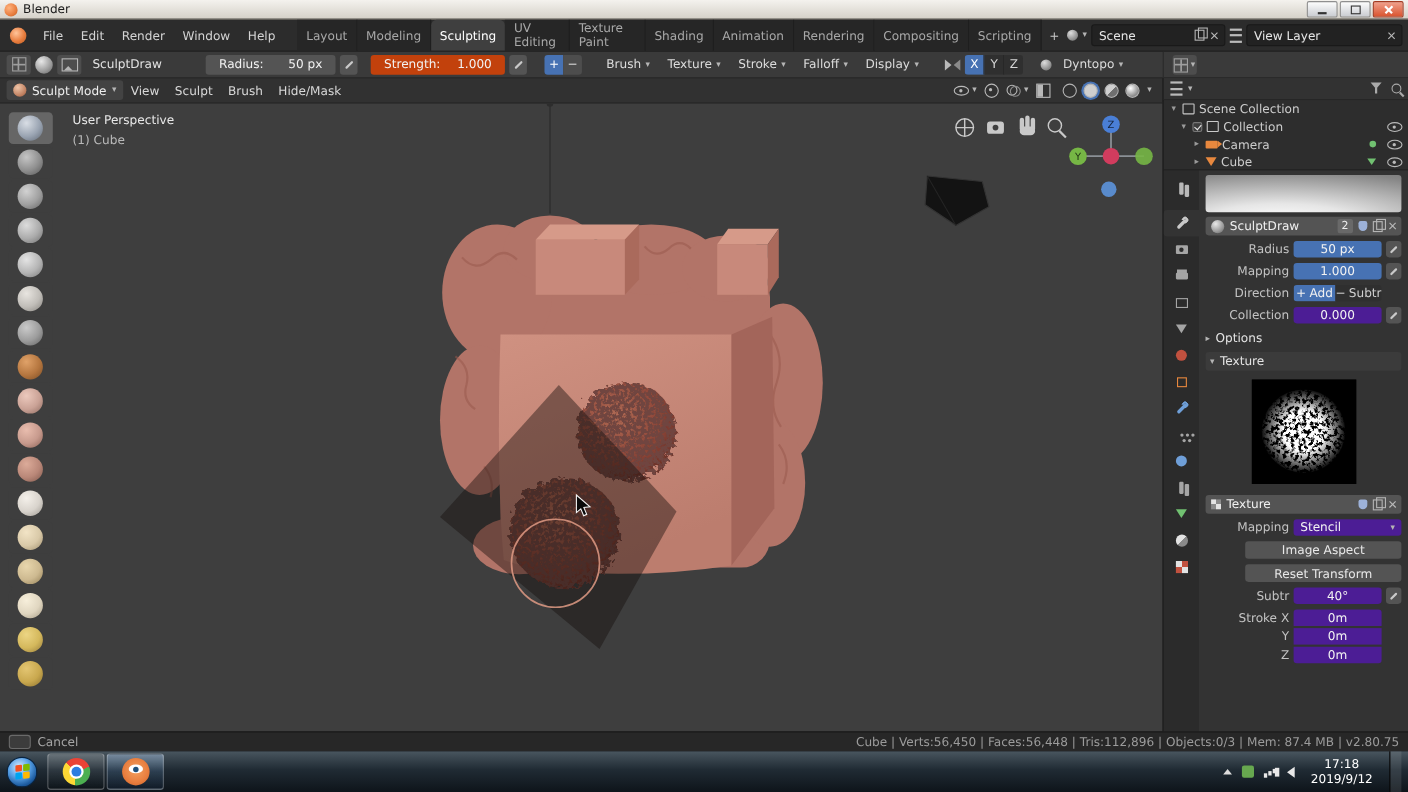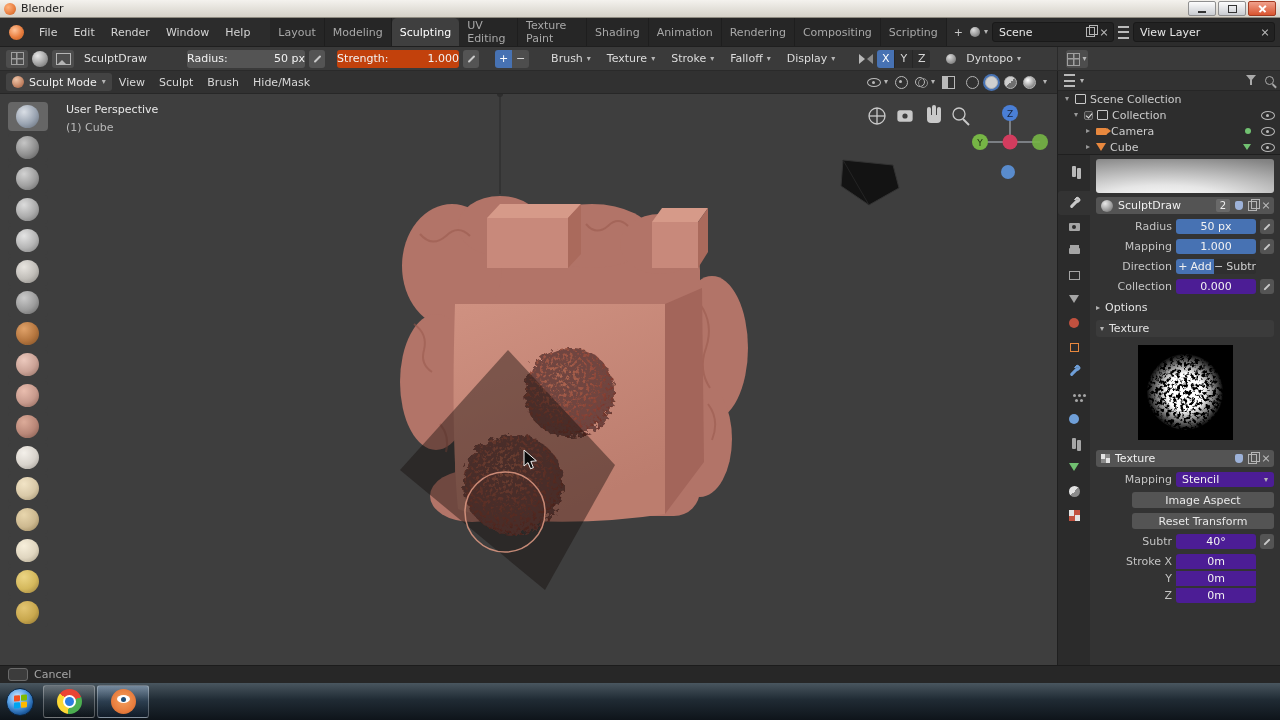--- a/index.html
+++ b/index.html
@@ -46,21 +46,21 @@
                 gap:4px;padding:0 6px;box-sizing:border-box;border-bottom:1px solid #2a2a2a}
   .ts-icon-btn{width:22px;height:18px;border-radius:3px;background:#4d4d4d;display:flex;align-items:center;justify-content:center;gap:2px;flex:0 0 auto}
   .grid-ico{width:11px;height:11px;border:1.5px solid #9f9f9f;background:
      linear-gradient(#9f9f9f,#9f9f9f) 50% 0/1.5px 100% no-repeat,
      linear-gradient(#9f9f9f,#9f9f9f) 0 50%/100% 1.5px no-repeat}
   .sph-ico{width:16px;height:16px;border-radius:50%;background:radial-gradient(circle at 35% 30%,#e8e8e8,#9a9a9a 60%,#616161)}
   .img-ico{width:13px;height:10px;border:1.5px solid #b5b5b5;position:relative}
   .img-ico::after{content:"";position:absolute;bottom:0;left:1px;border-left:4px solid transparent;border-right:4px solid transparent;border-bottom:4px solid #b5b5b5}
   .ts-name{color:#e2e2e2;padding:0 6px}
   .widget{height:18px;border-radius:3px;background:#545454;display:flex;align-items:center;justify-content:space-between;
-          padding:0 0;color:#f2f2f2;flex:0 0 auto;box-sizing:border-box}
+          padding:0 12px;color:#f2f2f2;flex:0 0 auto;box-sizing:border-box}
   .widget.blue{background:#c2410c}
   .pen-btn{width:16px;height:18px;background:#545454;border-radius:3px;flex:0 0 auto;position:relative}
   .pen-btn::after{content:"";position:absolute;left:4px;top:8px;width:9px;height:2px;background:#c9c9c9;transform:rotate(-45deg);border-radius:1px}
   .pm-group{display:flex;flex:0 0 auto}
   .pm{width:17px;height:18px;display:flex;align-items:center;justify-content:center;color:#fff}
   .pm.plus{background:#4772b3;border-radius:3px 0 0 3px}
   .pm.minus{background:#4d4d4d;border-radius:0 3px 3px 0;color:#ddd}
   .dd{height:18px;display:flex;align-items:center;gap:4px;padding:0 6px;color:#dcdcdc;flex:0 0 auto}
   .mir-ico{position:relative;width:14px;height:12px;flex:0 0 auto}
   .mir-ico::before{content:"";position:absolute;left:0;top:1px;border-top:5px solid transparent;border-bottom:5px solid transparent;border-left:6px solid #b9b9b9}
@@ -746,20 +746,21 @@
           <span class="prop-spacer"></span>
         </div>
       </div>
     </div>
   </div>
 </div>
 
 <div id="statusbar">
   <span class="keycap"></span>
   <span>Cancel</span>
+  <span class="stats">Cube | Verts:56,450 | Faces:56,448 | Tris:112,896 | Objects:0/3 | Mem: 87.4 MB | v2.80.75</span>
 </div>
 
 <div id="taskbar">
   <div class="orb">
     <span class="flag">
       <span style="background:#f25022"></span>
         <span style="background:#7fba00"></span>
       <span style="background:#00a4ef"></span>
         <span style="background:#ffb900"></span>
     </span>
@@ -767,13 +768,24 @@
   <div class="task-btn">
     <span class="chrome-ico">
         <span class="chrome-mid">
           <span class="chrome-dot"></span>
         </span>
       </span>
   </div>
   <div class="task-btn active">
     <span class="blend-ico"></span>
   </div>
+  <div class="tray">
+    <span class="caret-up"></span>
+    <span class="tray-ico-a"></span>
+    <span class="net-ico"></span>
+    <span class="vol-ico"></span>
+    <div class="clock">
+      <span>17:18</span>
+      <span>2019/9/12</span>
+    </div>
+    <span class="show-desktop"></span>
+  </div>
 </div>
 
 </body></html>

